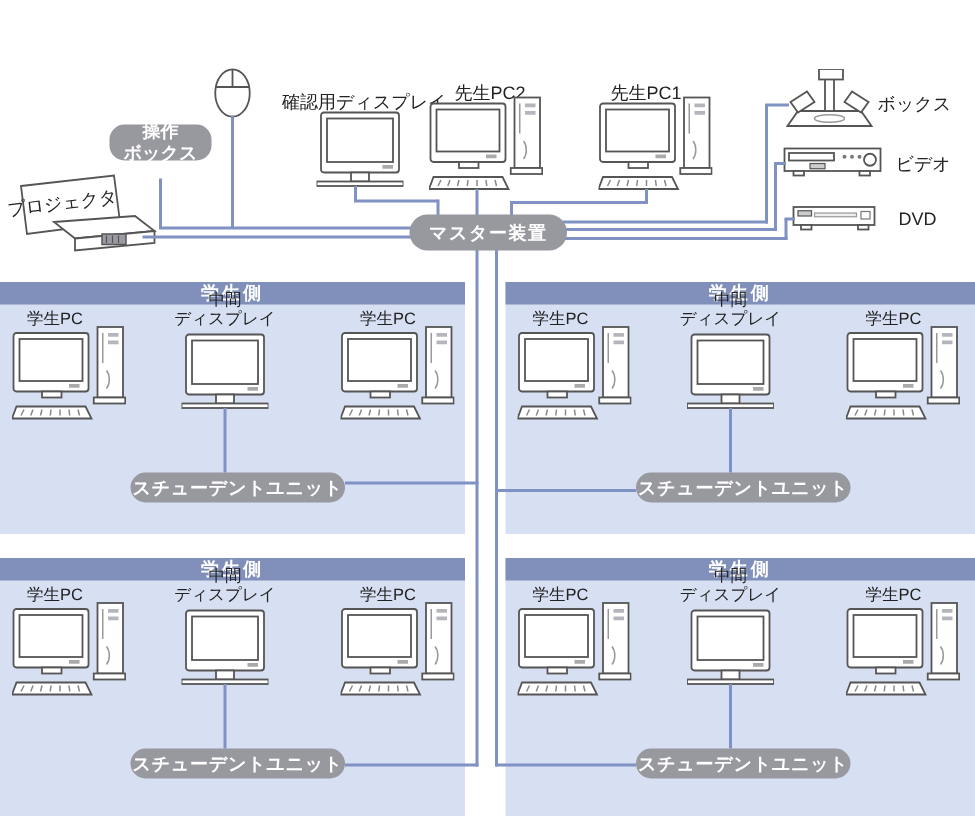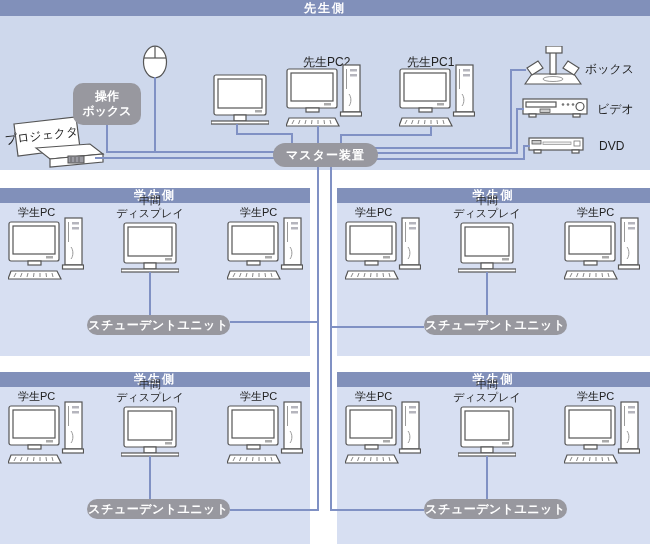--- a/index.html
+++ b/index.html
@@ -33,37 +33,32 @@
   .pc-icon-r{left:227px;top:29px;}
   .disp-icon{left:121px;top:34px;}
   
   .pill{
     position:absolute;background:var(--pill,#98989f);color:#fff;
     font-weight:bold;display:flex;align-items:center;justify-content:center;
     text-align:center;
   }
   .unit-pill{left:87px;top:127px;width:143px;height:20px;border-radius:11px;font-size:12px;letter-spacing:0.5px;}
   .master-pill{left:273px;top:143px;width:105px;height:24px;border-radius:13px;font-size:12px;letter-spacing:1px;z-index:5;}
-  .opbox-pill{left:73px;top:83px;width:68px;height:42px;border-radius:10px;font-size:12px;line-height:15px;z-index:5;}
+  .opbox-pill{left:73px;top:83px;width:68px;height:24px;border-radius:10px;font-size:12px;line-height:15px;z-index:5;}
   
   .line{position:absolute;background:var(--line,#8091c4);z-index:2;}
   .h{height:2px;}
   .v{width:2px;}
   .disp-line{left:149px;top:84px;height:43px;width:2px;}
 </style>
 </head>
 <body>
 
 <div class="stage">
 
-  <div class="teacher-sec">
-    <div class="sec-header">
-      <span>先生側</span>
-    </div>
-  </div>
 
   <div class="line v" style="left:154px;top:77px;height:75px;"></div>
   <div class="line v" style="left:106px;top:119px;height:33px;"></div>
   <div class="line h" style="left:106px;top:151px;width:170px;"></div>
   <div class="line h" style="left:95px;top:157px;width:181px;"></div>
   <div class="line v" style="left:236px;top:124px;height:10px;"></div>
   <div class="line h" style="left:236px;top:133px;width:56px;"></div>
   <div class="line v" style="left:291px;top:133px;height:12px;"></div>
   <div class="line v" style="left:317px;top:126px;height:18px;"></div>
   <div class="line v" style="left:430px;top:126px;height:9px;"></div>
@@ -101,20 +96,21 @@
 
   <div class="icon" style="left:12px;top:116px;"><svg width="100" height="52" viewBox="0 0 100 52">
         <polygon points="2,8 64,1 68,32 6,40" fill="#fff" stroke="#555" stroke-width="1.2"></polygon>
         <polygon points="24,32 78,28 91,38 38,43" fill="#fff" stroke="#555" stroke-width="1.2"></polygon>
         <polygon points="38,43 91,38 91,46 38,51" fill="#fff" stroke="#555" stroke-width="1.2"></polygon>
         <rect x="56" y="40" width="16" height="7" fill="#9a9aa2" stroke="#555" stroke-width="1"></rect>
         <path d="M59 41 v5 M63 41 v5 M67 41 v5" stroke="#555" stroke-width="0.8"></path>
       </svg></div>
   <span class="lbl" style="left:4px;top:132px;font-size:12px;transform:rotate(-7deg);transform-origin:left top;z-index:6;">プロジェクタ</span>
 
+  <span class="lbl" style="left:188px;top:60px;font-size:12px;">確認用ディスプレイ</span>
   <div class="icon" style="left:211px;top:74px;"><svg width="58" height="52" viewBox="0 0 58 52">
         <rect x="3" y="1" width="52" height="40" rx="2" fill="#fff" stroke="#555" stroke-width="1.2"></rect>
         <rect x="7" y="5" width="44" height="29" fill="#fff" stroke="#555" stroke-width="1.2"></rect>
         <rect x="44" y="36" width="7" height="2.5" fill="#aaa"></rect>
         <rect x="23" y="41" width="12" height="6" fill="#fff" stroke="#555" stroke-width="1.2"></rect>
         <rect x="0" y="47" width="58" height="3" fill="#fff" stroke="#555" stroke-width="1.2"></rect>
       </svg></div>
 
   <span class="lbl" style="left:303px;top:54px;font-size:12px;">先生PC2</span>
   <div class="icon" style="left:286px;top:64px;"><svg width="76" height="64" viewBox="0 0 76 64">

